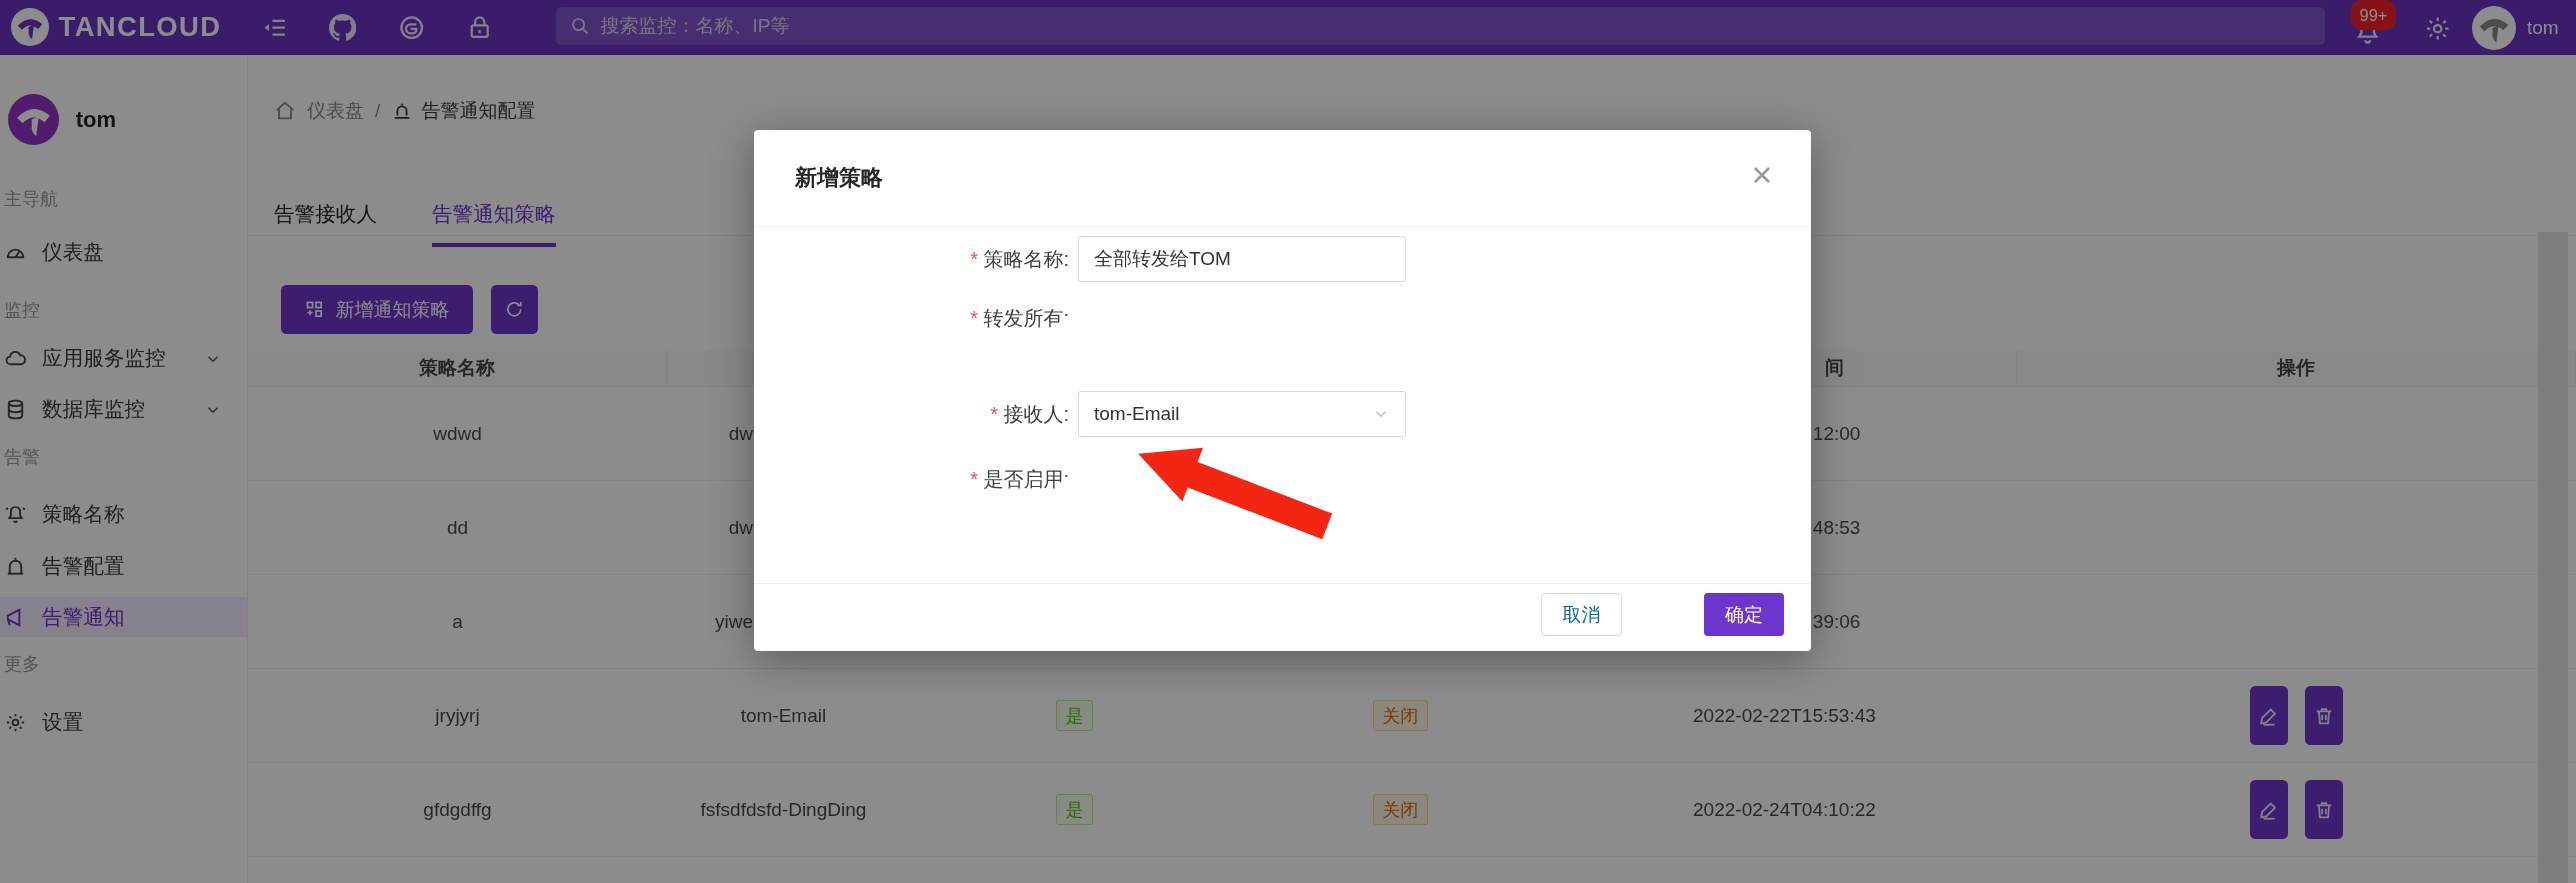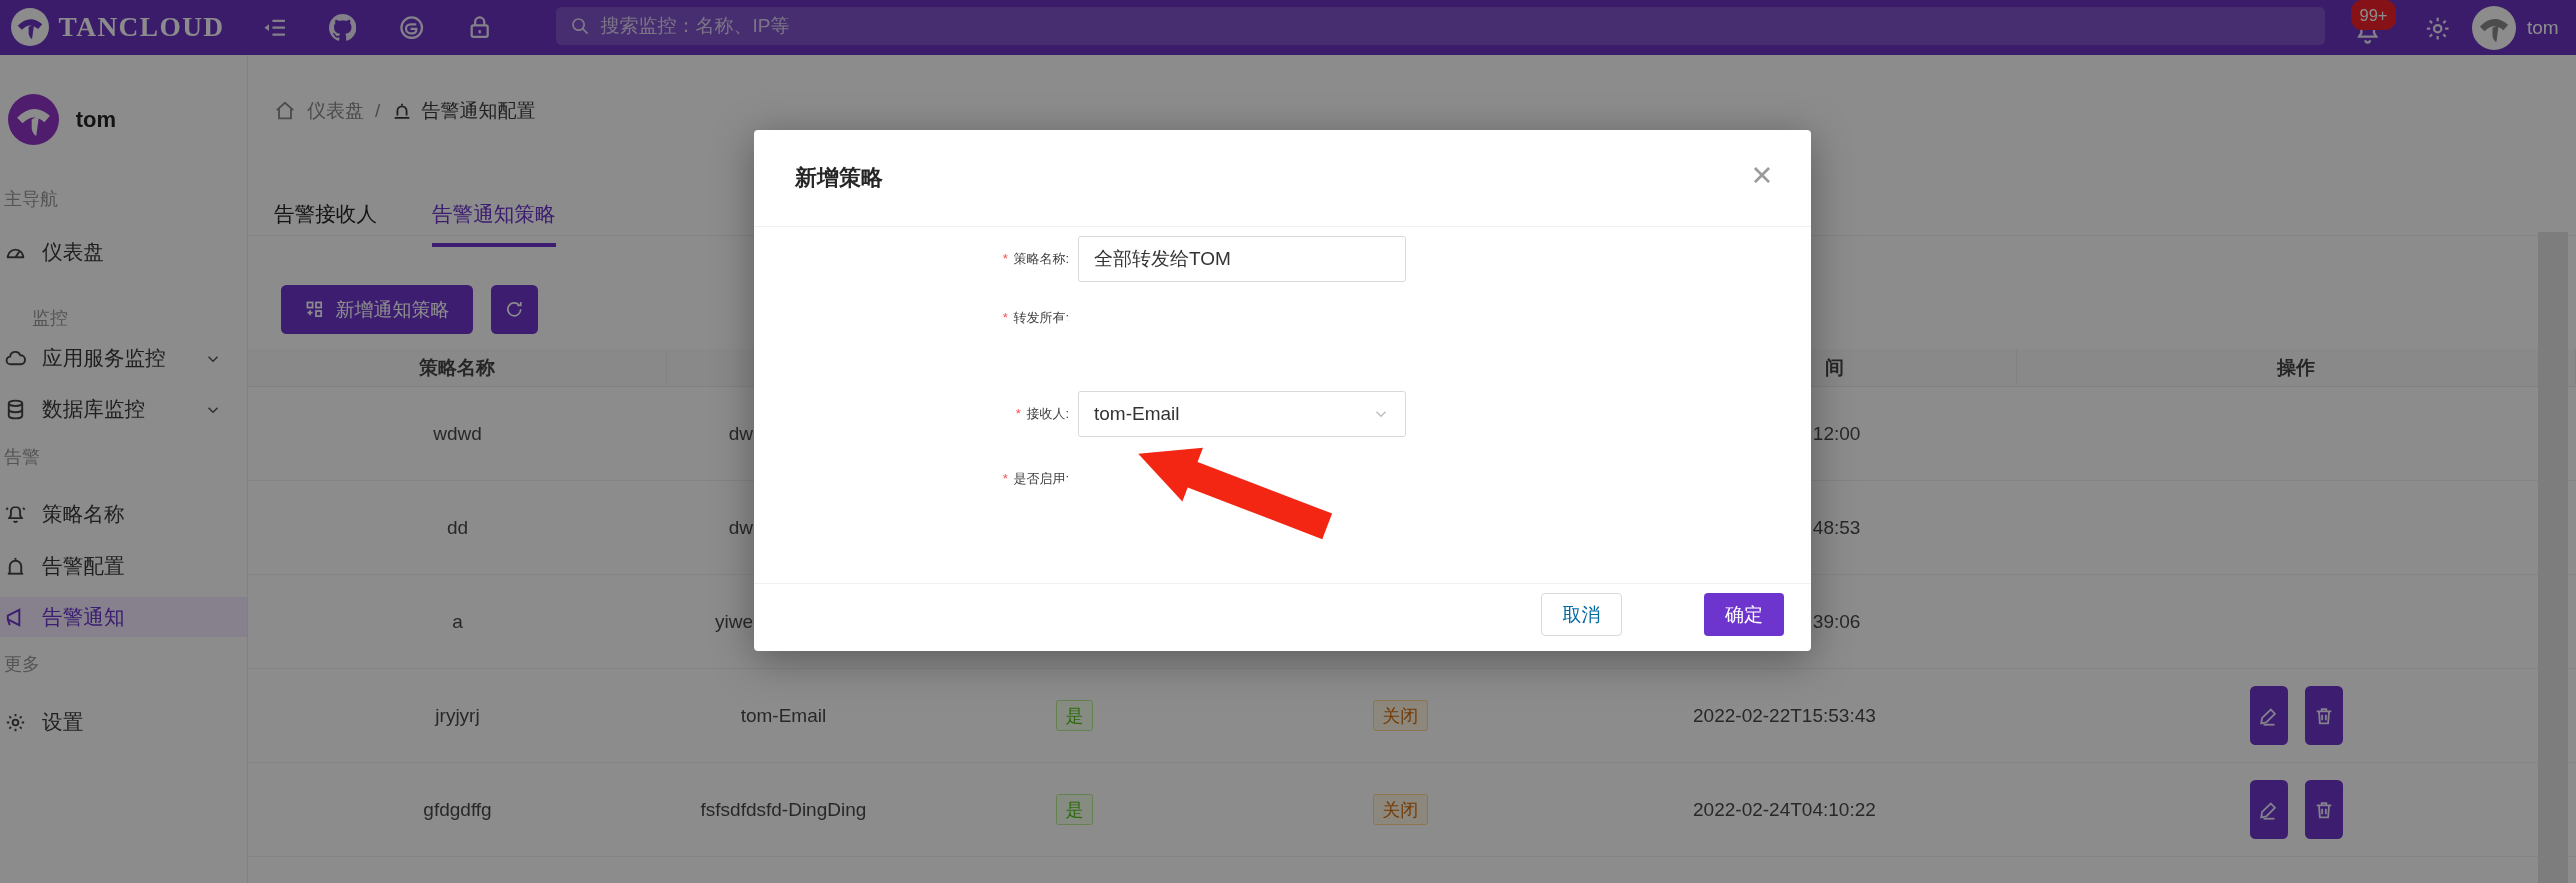--- a/index.html
+++ b/index.html
@@ -3,21 +3,21 @@
 <meta charset="utf-8">
 <style>
   html,body{margin:0;padding:0;}
   body{
     width:2576px;height:883px;position:relative;overflow:hidden;
     font-family:"Liberation Sans","DejaVu Sans",sans-serif;
     font-size:19px;color:#404040;background:#f0f2f5;
   }
   
   .topnav{position:absolute;left:0;top:0;width:2576px;height:55px;background:#6b34c4;z-index:10;}
-  .brand{position:absolute;left:11px;top:8.2px;display:flex;align-items:center;gap:9.6px;color:#fff;font-family:Liberation Serif, serif;}
+  .brand{position:absolute;left:11px;top:8.2px;display:flex;align-items:center;gap:9.6px;color:#fff;}
   .logo-circle{width:38px;height:38px;border-radius:50%;background:#fff;position:relative;overflow:hidden;}
   .brand-text{font-size:27.4px;font-weight:600;letter-spacing:1.4px;}
   .nav-icon{position:absolute;top:13.7px;width:27.4px;height:27.4px;color:#efe9fb;}
   .nav-icon svg{width:27.4px;height:27.4px;display:block;}
   .searchbar{position:absolute;left:556px;top:6.9px;width:1769px;height:38px;border-radius:5.5px;
     background:rgba(255,255,255,0.16);display:flex;align-items:center;padding:0 13.7px;box-sizing:border-box;gap:8.2px;}
   .searchbar input{background:transparent;border:none;outline:none;color:#ffffff;font-size:19px;width:1646px;
     font-family:inherit;}
   .searchbar input::placeholder{color:rgba(255,255,255,0.75);}
   .search-glyph{width:20.6px;height:20.6px;color:rgba(255,255,255,0.8);}
@@ -73,21 +73,21 @@
   .scroll-strip{position:absolute;left:2538px;top:232px;width:30px;height:652px;background:#e4e4e4;z-index:6;}
   
   .mask{position:absolute;left:0;top:0;width:2576px;height:883px;background:rgba(0,0,0,0.45);z-index:40;}
   .modal{position:absolute;left:754px;top:130px;width:1057px;height:521px;background:#fff;border-radius:4.1px;
     box-shadow:0 8.2px 41px rgba(0,0,0,0.35);z-index:50;}
   .modal-header{position:absolute;left:0;top:0;right:0;height:96px;border-bottom:1.4px solid #f0f0f0;}
   .modal-title{position:absolute;left:41px;top:33px;font-size:22px;font-weight:600;color:#262626;}
   .modal-close{position:absolute;right:30px;top:27.4px;width:38px;height:38px;border:none;background:transparent;
     color:#9b9b9b;font-size:27.4px;cursor:pointer;display:flex;align-items:center;justify-content:center;font-family:inherit;}
   .form-row{position:absolute;left:0;right:0;height:46px;display:flex;align-items:center;}
-  .f-label{position:absolute;left:41px;width:274px;text-align:right;color:#3f3f3f;font-size:13px;}
+  .f-label{position:absolute;left:41px;width:274px;text-align:right;color:#3f3f3f;font-size:20px;}
   .req{color:#ff4d4f;margin-right:5.5px;}
   .f-control{position:absolute;left:324px;}
   .text-input,.select-box{width:328px;height:46px;border:1.4px solid #d9d9d9;border-radius:2.7px;box-sizing:border-box;
     font-size:19px;color:#333;padding:0 15px;font-family:inherit;}
   .text-input{outline:none;}
   .select-box{display:flex;align-items:center;justify-content:space-between;cursor:pointer;background:#fff;}
   .select-box .sel-chev{width:18px;height:18px;color:#bfbfbf;}
   .switch{width:63px;height:25px;border-radius:12.3px;position:relative;cursor:pointer;}
   .switch .knob{position:absolute;right:2.7px;top:2.1px;width:20.6px;height:20.6px;border-radius:50%;
     border:6.2px solid #fff;box-sizing:border-box;background:transparent;}
@@ -188,21 +188,21 @@
     <span class="ic">
       <svg viewBox="0 0 24 24" fill="none" stroke="currentColor" stroke-width="2">
           <path d="M4 17a8 8 0 1 1 16 0"></path>
           <path d="M12 17l4-6"></path>
           <path d="M3 17h18"></path>
         </svg>
     </span>
     <span>仪表盘</span>
   </div>
 
-  <div class="side-section" style="top:251px;margin-left:28px;">监控</div>
+  <div class="side-section" style="top:243px;">监控</div>
 
   <div class="side-item" style="top:283px;">
     <span class="ic">
       <svg viewBox="0 0 24 24" fill="none" stroke="currentColor" stroke-width="2">
           <path d="M7 18a4 4 0 0 1-.6-8A5.5 5.5 0 0 1 17 8.6 4.2 4.2 0 0 1 17.5 18z"></path>
         </svg>
     </span>
     <span>应用服务监控</span>
     <span class="chev">
       <svg viewBox="0 0 24 24" fill="none" stroke="currentColor" stroke-width="2">

